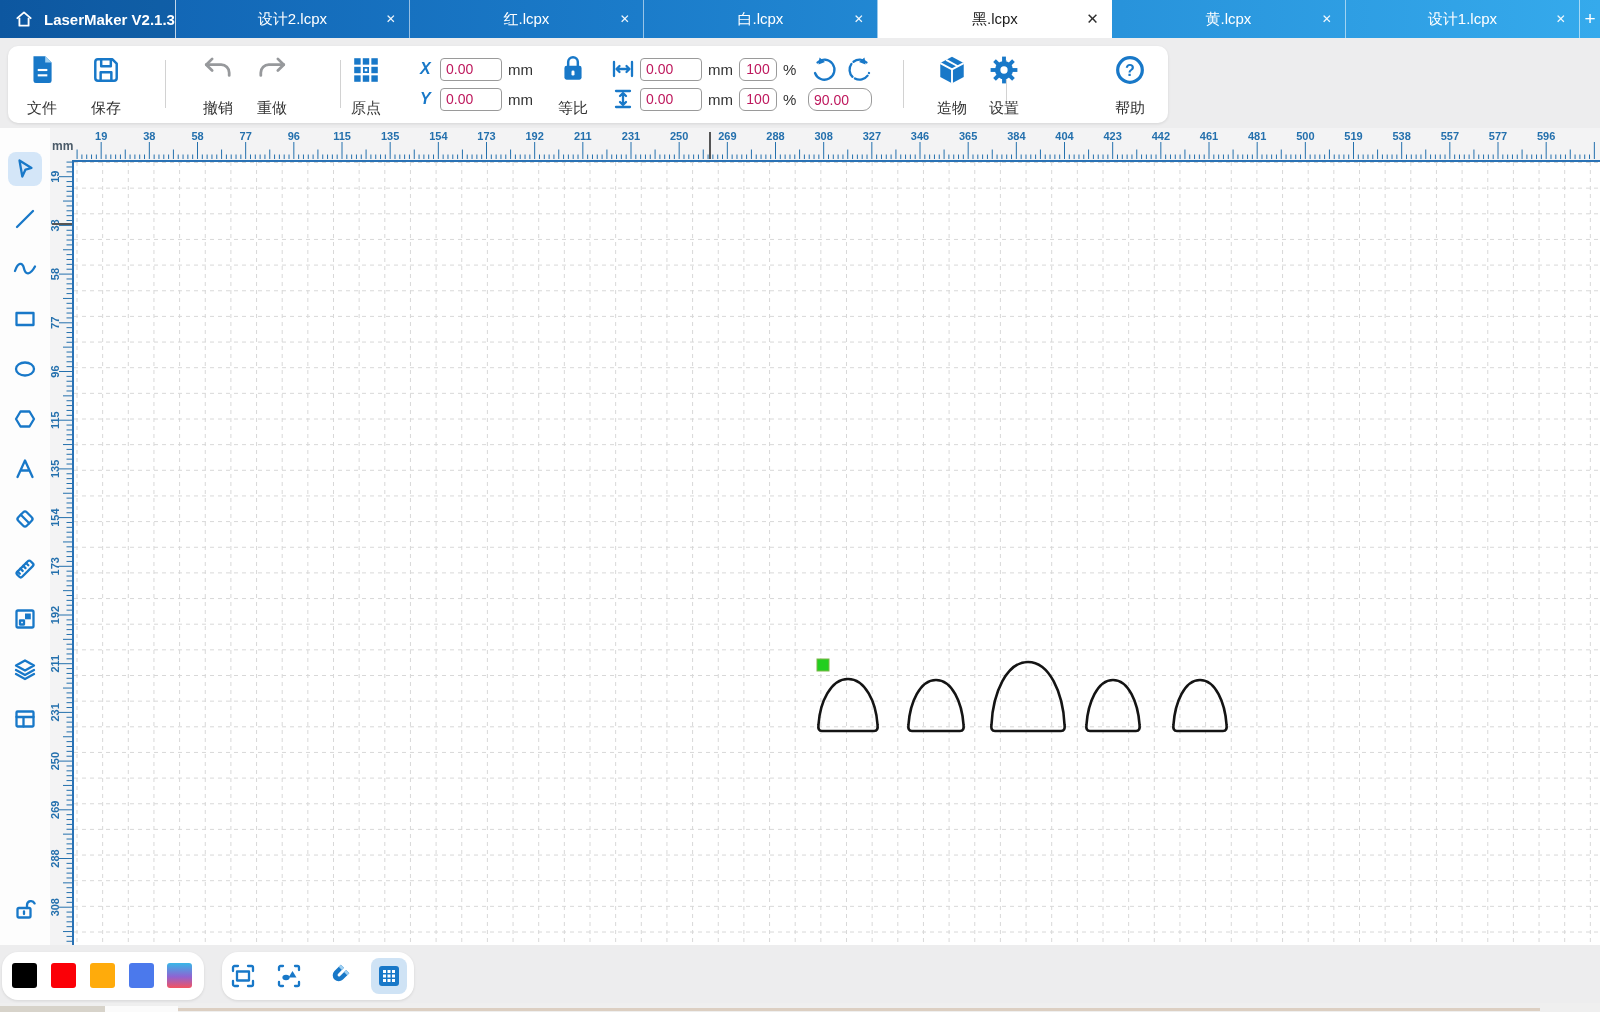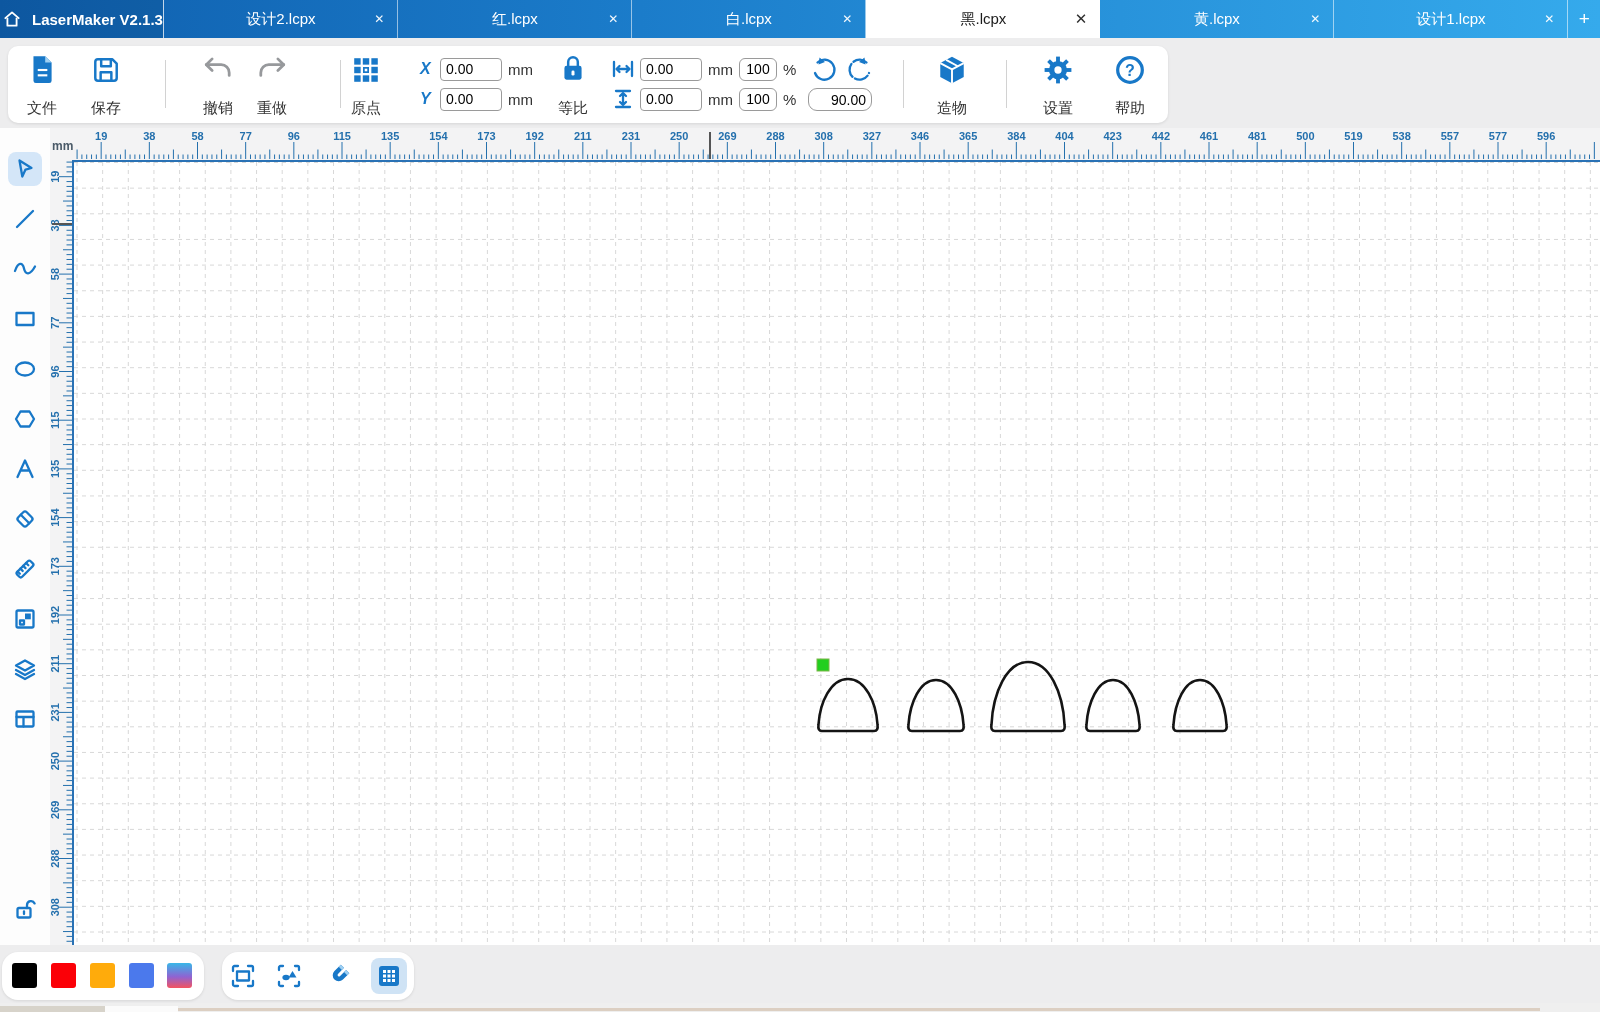--- a/index.html
+++ b/index.html
@@ -4,46 +4,46 @@
 <style>
   *{margin:0;padding:0;box-sizing:border-box}
   html,body{width:1600px;height:1012px;overflow:hidden}
   #app{position:relative;width:1600px;height:1012px;background:#ededee;
        font-family:"Liberation Sans","DejaVu Sans",sans-serif;overflow:hidden}
 
   
   .titlebar{position:absolute;left:0;top:0;width:1600px;height:38px;
     background:linear-gradient(90deg,#0f5fae 0%,#1b7cca 40%,#35aaec 100%);
     display:flex;align-items:stretch;color:#fff}
-  .brand{width:197px;display:flex;align-items:center;gap:10px;padding-left:2px;
+  .brand{width:197px;display:flex;align-items:center;gap:10px;padding-left:14px;
     background:rgba(0,0,0,.08);border-right:1px solid rgba(255,255,255,.75);
     font-size:15px;font-weight:bold;white-space:nowrap}
   .tab{width:234px;position:relative;display:flex;align-items:center;justify-content:center;
     font-size:15px;border-right:1px solid rgba(255,255,255,.55)}
   .tab .tab-close{position:absolute;right:13px;font-size:12px;opacity:.95}
   .tab.active{background:#fff;color:#1b1b1b;border-right:none}
   .tab.active .tab-close{font-size:15px;color:#222}
   .newtab{width:38px;display:flex;align-items:center;justify-content:center;font-size:19px}
 
   
   .toolbar{position:absolute;left:8px;top:46px;width:1160px;height:77px;background:#fff;
     border-radius:10px;box-shadow:0 1px 3px rgba(0,0,0,.10)}
   .tbtn{position:absolute;top:8px;width:56px;height:62px;display:flex;flex-direction:column;
     align-items:center;justify-content:space-between;cursor:default}
   .tbtn .tlabel{font-size:15px;color:#333;line-height:17px;white-space:nowrap}
   .vdiv{position:absolute;top:14px;width:1px;height:48px;background:#d2d2d2}
   .ic{stroke:#1878c8;fill:none;stroke-width:2.3;stroke-linecap:round;stroke-linejoin:round}
   .icg{stroke:#97999c;fill:none;stroke-width:2.6;stroke-linecap:round;stroke-linejoin:round}
   .num-input{height:23px;border:1px solid #9a9a9a;border-radius:4px;background:#fff;
-    font-size:14px;color:#000000;padding:0 5px;font-family:inherit}
+    font-size:14px;color:#be185d;padding:0 5px;font-family:inherit}
   .fieldrow{position:absolute;display:flex;align-items:center;gap:6px;height:24px}
   .flabel{font-size:15px;color:#333}
   .xy-lab{color:#1878c8;font-weight:bold;font-style:italic;font-size:16px;width:14px}
   .pct-input{width:38px;text-align:center;border-radius:6px}
-  .angle-input{width:64px;text-align:right;border-radius:9px}
+  .angle-input{width:64px;text-align:left;border-radius:9px}
 
   
   .sidebar{position:absolute;left:0;top:128px;width:50px;height:817px;background:#fdfdfd}
   .stool{position:absolute;left:8px;width:34px;height:34px;border-radius:8px;
     display:flex;align-items:center;justify-content:center}
   .stool.active{background:#d4e6f8}
 
   
   .hruler{position:absolute;left:50px;top:128px;width:1550px;height:32px;background:#f3f3f4}
   .vruler{position:absolute;left:50px;top:160px;width:22px;height:785px;background:#f3f3f4}
@@ -230,21 +230,21 @@
     <div class="tbtn" style="left:916px">
       <svg width="32" height="32" viewBox="0 0 30 30">
         <path d="M15 2.5 L26 8.5 V21.5 L15 27.5 L4 21.5 V8.5 Z" fill="#1878c8"></path>
         <path d="M4 8.5 L15 14.5 L26 8.5 M15 14.5 V27.5 M9.5 5.5 L20.5 11.5" fill="none" stroke="#fff" stroke-width="1.8" stroke-linejoin="round"></path>
       </svg>
       <span class="tlabel">造物</span>
     </div>
 
     <div class="vdiv" style="left:998px"></div>
 
-    <div class="tbtn" style="left:1022px">
+    <div class="tbtn" style="left:968px">
       <svg width="30" height="32" viewBox="0 0 28 28">
         <g fill="#1878c8">
           <circle cx="14" cy="14" r="8.5"></circle>
           <rect x="12.2" y="1.5" width="3.6" height="6"></rect>
           <rect x="12.2" y="20.5" width="3.6" height="6"></rect>
           <rect x="12.2" y="1.5" width="3.6" height="6" transform="rotate(45 14 14)"></rect>
           <rect x="12.2" y="20.5" width="3.6" height="6" transform="rotate(45 14 14)"></rect>
           <rect x="12.2" y="1.5" width="3.6" height="6" transform="rotate(90 14 14)"></rect>
           <rect x="12.2" y="20.5" width="3.6" height="6" transform="rotate(90 14 14)"></rect>
           <rect x="12.2" y="1.5" width="3.6" height="6" transform="rotate(135 14 14)"></rect>

